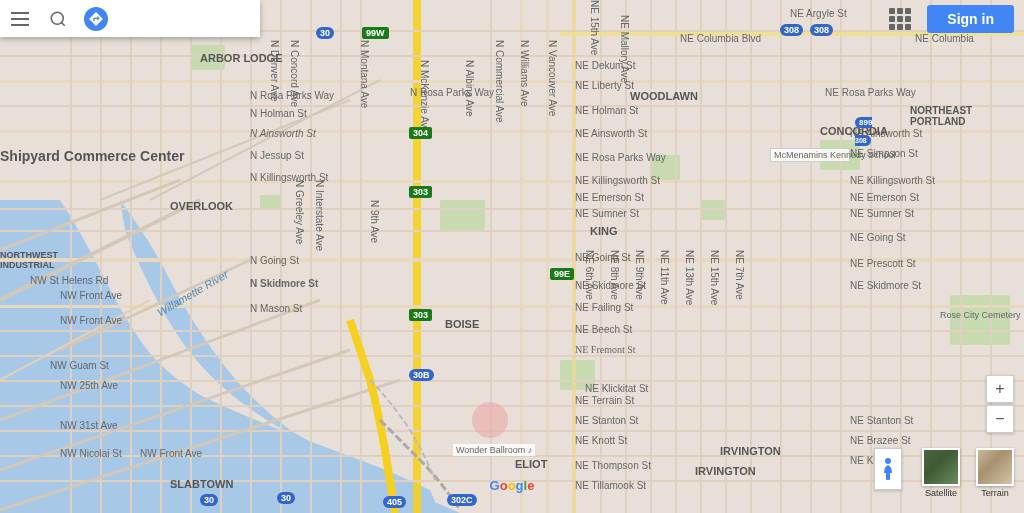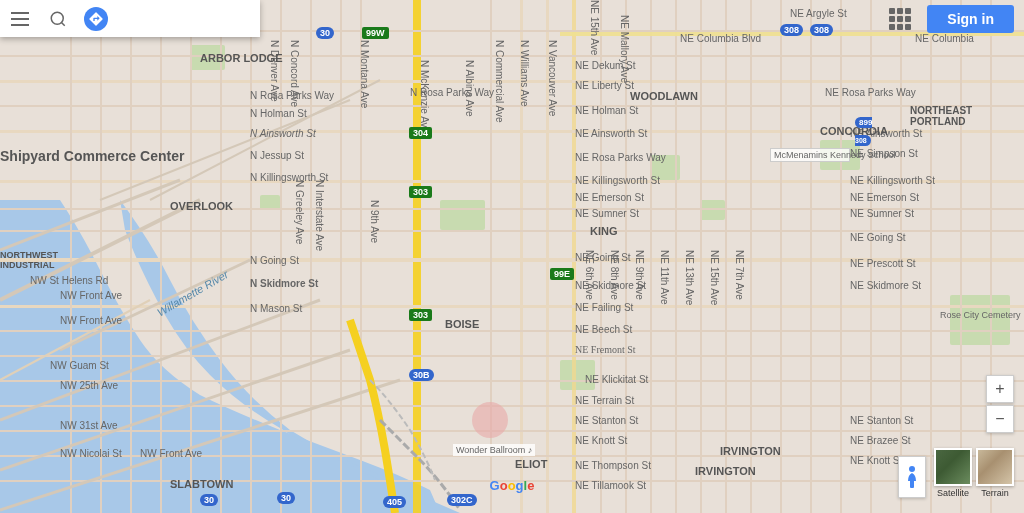--- a/index.html
+++ b/index.html
@@ -197,22 +197,22 @@
       color: #555;
       box-shadow: 0 1px 3px rgba(0,0,0,0.2);
     }
 
     #layer-controls {
       position: absolute;
       right: 10px;
       bottom: 15px;
       z-index: 10;
       display: flex;
-      align-items: flex-end;
-      gap: 4px;
+      align-items: flex-start;
+      gap: 16px;
     }
 
     .layer-thumb {
       width: 38px;
       height: 38px;
       border: 2px solid #fff;
       box-shadow: 0 1px 3px rgba(0,0,0,0.3);
       cursor: pointer;
       overflow: hidden;
     }
@@ -395,21 +395,21 @@
   <div class="map-label" style="left:575px; top:128px;">NE Ainsworth St</div>
   <div class="map-label" style="left:575px; top:152px;">NE Rosa Parks Way</div>
   <div class="map-label" style="left:575px; top:175px;">NE Killingsworth St</div>
   <div class="map-label" style="left:575px; top:192px;">NE Emerson St</div>
   <div class="map-label" style="left:575px; top:208px;">NE Sumner St</div>
   <div class="map-label" style="left:575px; top:252px;">NE Going St</div>
   <div class="map-label" style="left:575px; top:280px;">NE Skidmore St</div>
   <div class="map-label" style="left:575px; top:302px;">NE Failing St</div>
   <div class="map-label" style="left:575px; top:324px;">NE Beech St</div>
   <div class="map-label" style="left:575px; top:344px;font-family:Liberation Serif, serif;">NE Fremont St</div>
-  <div class="map-label" style="left:575px; top:374px;padding-left:10px;">NE Klickitat St</div>
+  <div class="map-label" style="left:575px; top:383px;padding-left:10px;">NE Klickitat St</div>
   <div class="map-label" style="left:575px; top:395px;">NE Terrain St</div>
   <div class="map-label" style="left:575px; top:415px;">NE Stanton St</div>
   <div class="map-label" style="left:575px; top:435px;">NE Knott St</div>
   <div class="map-label" style="left:575px; top:460px;">NE Thompson St</div>
   <div class="map-label" style="left:575px; top:480px;">NE Tillamook St</div>
 
   <div class="map-label" style="left:850px; top:128px;">NE Ainsworth St</div>
   <div class="map-label" style="left:850px; top:148px;">NE Simpson St</div>
   <div class="map-label" style="left:850px; top:175px;">NE Killingsworth St</div>
   <div class="map-label" style="left:850px; top:192px;">NE Emerson St</div>

